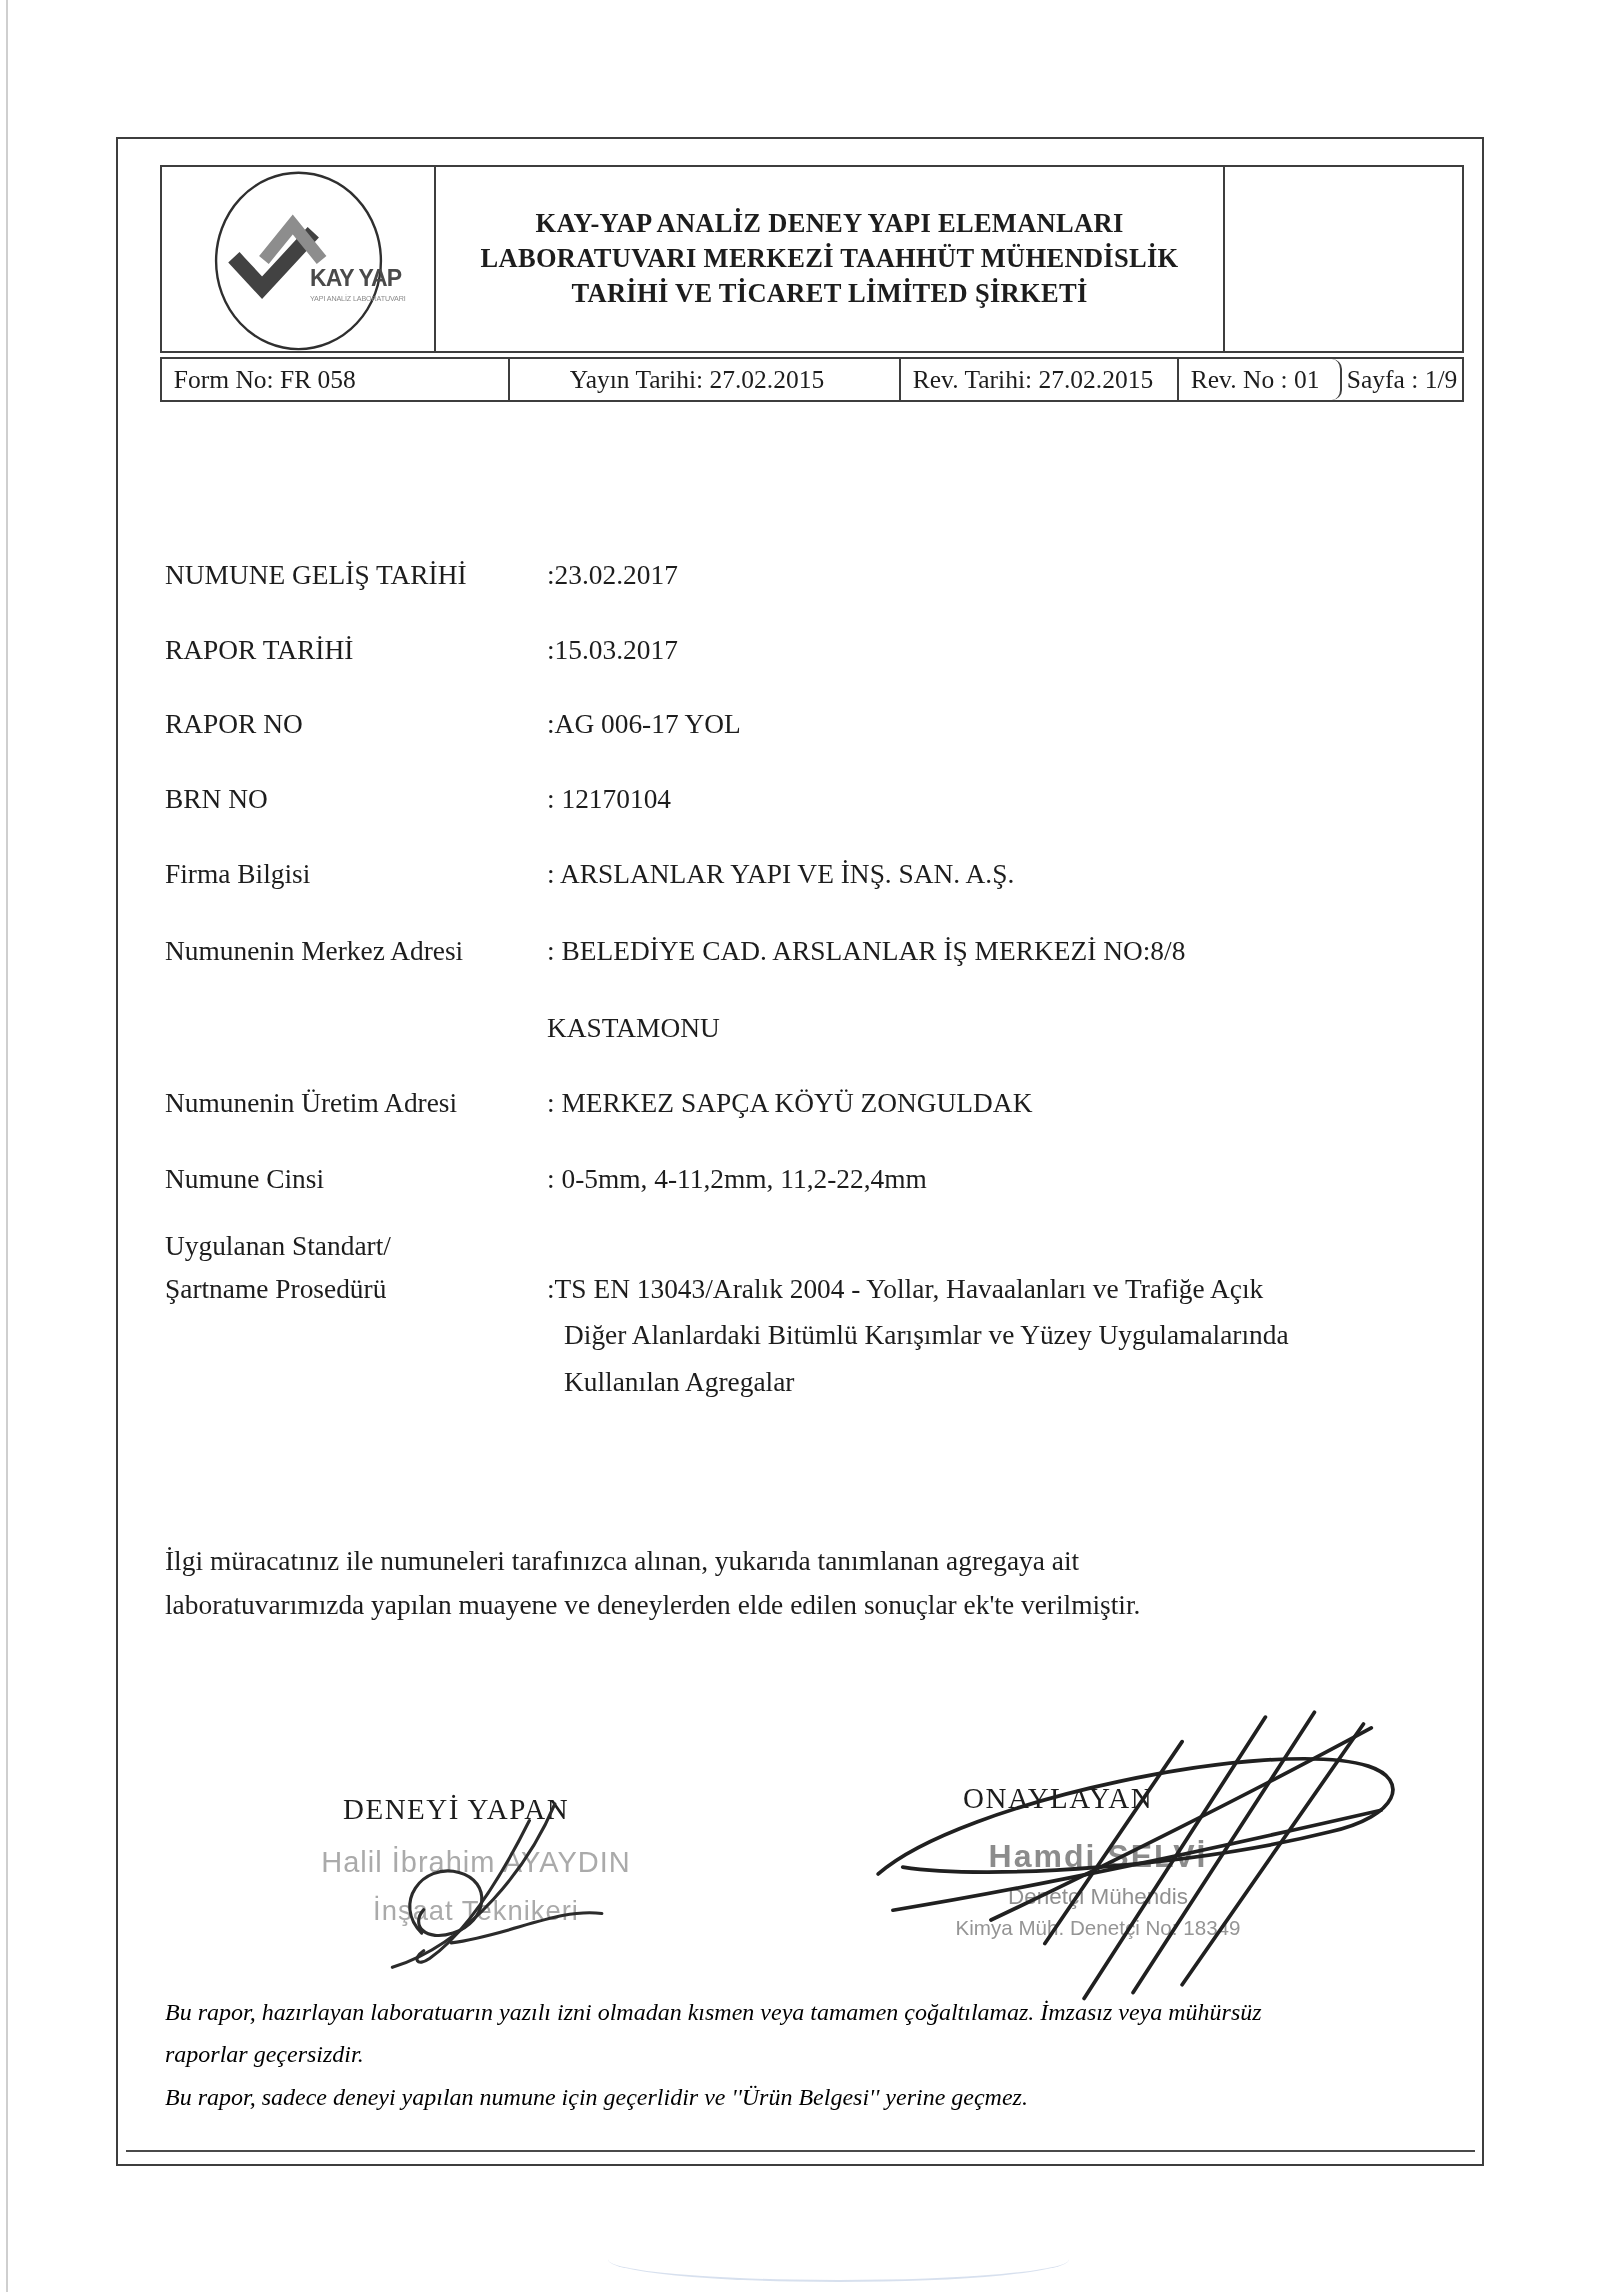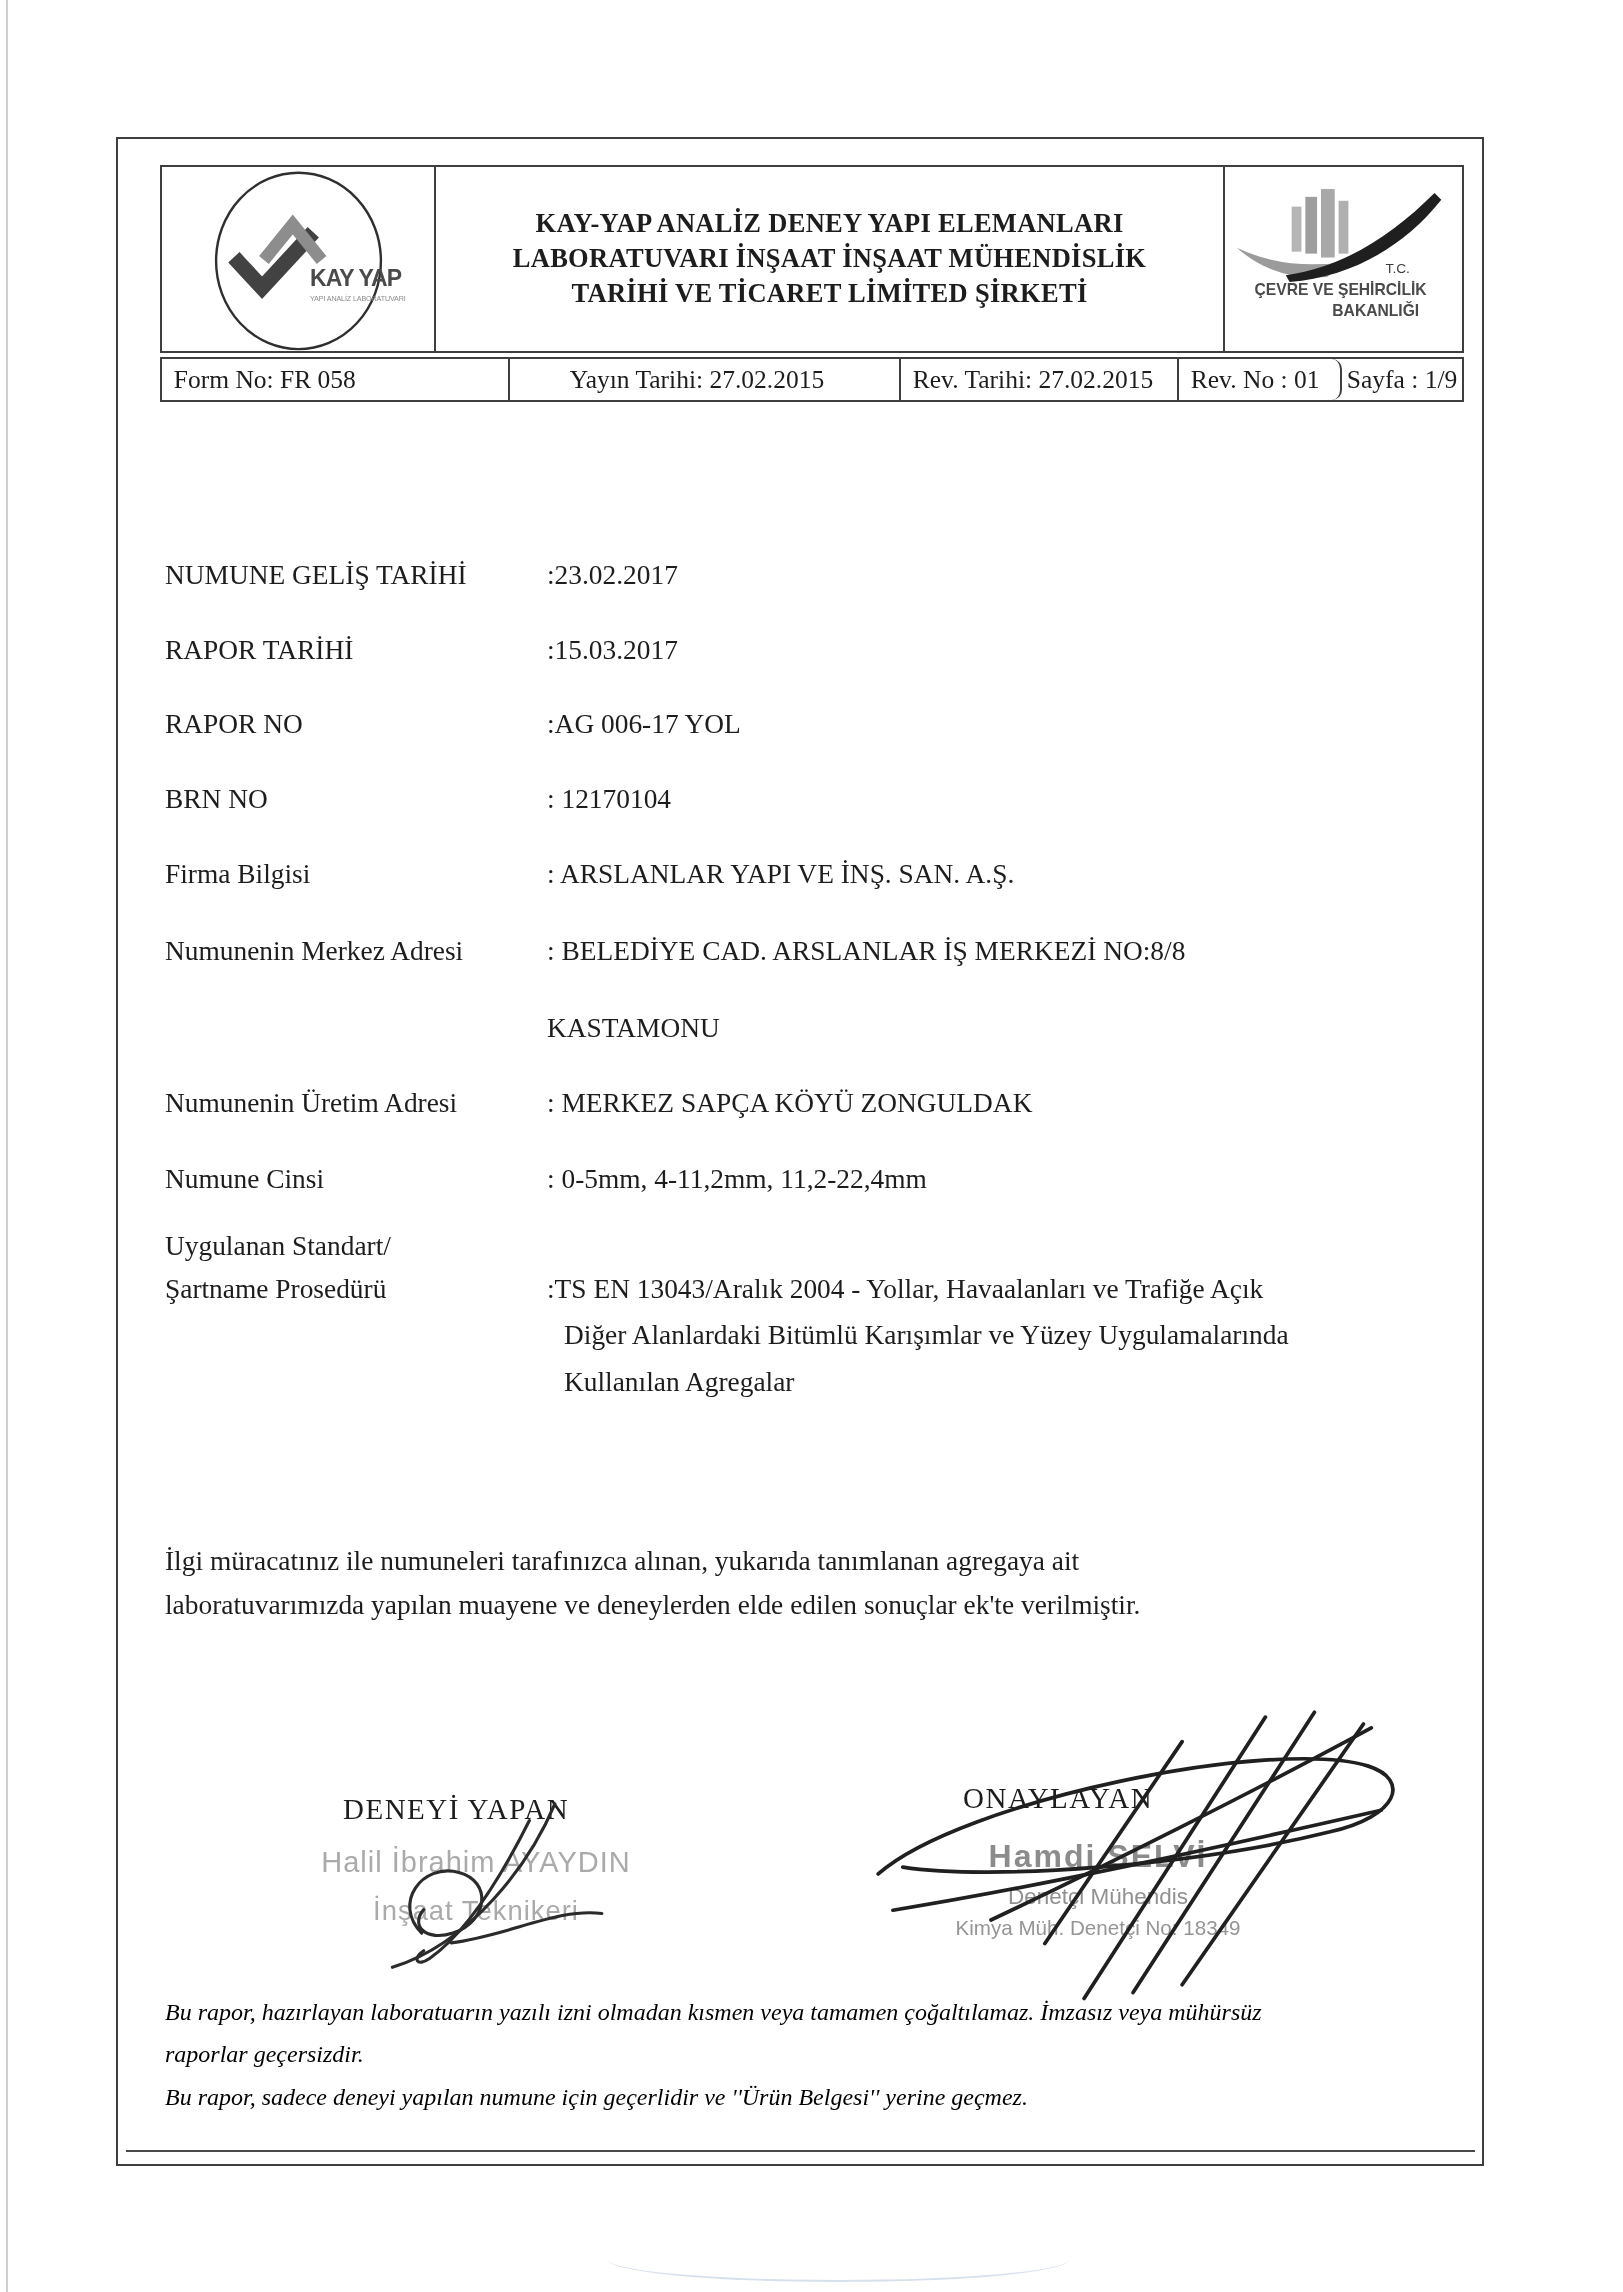--- a/index.html
+++ b/index.html
@@ -78,37 +78,24 @@
           <ellipse cx="130" cy="98" rx="86" ry="92" fill="none" stroke="#2f2f2f" stroke-width="2.5"></ellipse>
           <polyline points="68,100 92,126 140,74" fill="none" stroke="#424242" stroke-width="16" stroke-linecap="square"></polyline>
           <polyline points="98,92 124,60 150,92" fill="none" stroke="#8d8d8d" stroke-width="13" stroke-linecap="square"></polyline>
           <text x="142" y="124" font-family="Liberation Sans, sans-serif" font-weight="bold" font-size="24" fill="#4a4a4a" textLength="96">KAY YAP</text>
           <text x="142" y="140" font-family="Liberation Sans, sans-serif" font-size="7.5" fill="#8a8a8a" textLength="100">YAPI ANALİZ LABORATUVARI</text>
         </svg>
       </div>
 
       <div class="cell title-cell">
         <div class="title-line">KAY-YAP ANALİZ DENEY YAPI ELEMANLARI</div>
-        <div class="title-line">LABORATUVARI İNŞAAT İNŞAAT MÜHENDİSLİK</div>
+        <div class="title-line">LABORATUVARI MERKEZİ TAAHHÜT MÜHENDİSLİK</div>
         <div class="title-line">TARİHİ VE TİCARET LİMİTED ŞİRKETİ</div>
       </div>
 
-      <div class="cell ministry-cell">
-        <svg width="225" height="163" viewBox="0 0 230 166">
-          <rect x="62" y="30" width="10" height="46" fill="#b5b5b5"></rect>
-          <rect x="76" y="20" width="12" height="58" fill="#9e9e9e"></rect>
-          <rect x="92" y="12" width="14" height="70" fill="#a8a8a8"></rect>
-          <rect x="110" y="24" width="10" height="54" fill="#b0b0b0"></rect>
-          <path d="M6,72 Q44,106 98,102 L120,86 Q56,96 6,72 Z" fill="#9b9b9b"></path>
-          <path d="M56,100 C116,92 166,58 208,16 L215,23 C176,72 122,102 60,107 Z" fill="#1f1f1f"></path>
-          <text x="158" y="98" font-family="Liberation Sans, sans-serif" font-size="14" fill="#3c3c3c">T.C.</text>
-          <text x="112" y="120" text-anchor="middle" font-family="Liberation Sans, sans-serif" font-weight="bold" font-size="16" fill="#4a4a4a">ÇEVRE VE ŞEHİRCİLİK</text>
-          <text x="148" y="142" text-anchor="middle" font-family="Liberation Sans, sans-serif" font-weight="bold" font-size="16" fill="#4a4a4a">BAKANLIĞI</text>
-        </svg>
-      </div>
     </div>
 
     <div class="form-row">
       <div class="form-cell fc1">Form No: FR 058</div>
       <div class="form-cell fc2">Yayın Tarihi: 27.02.2015</div>
       <div class="form-cell fc3">Rev. Tarihi: 27.02.2015</div>
       <div class="form-cell fc4">Rev. No : 01</div>
       <div class="form-cell fc5">Sayfa :  1/9</div>
     </div>
 

